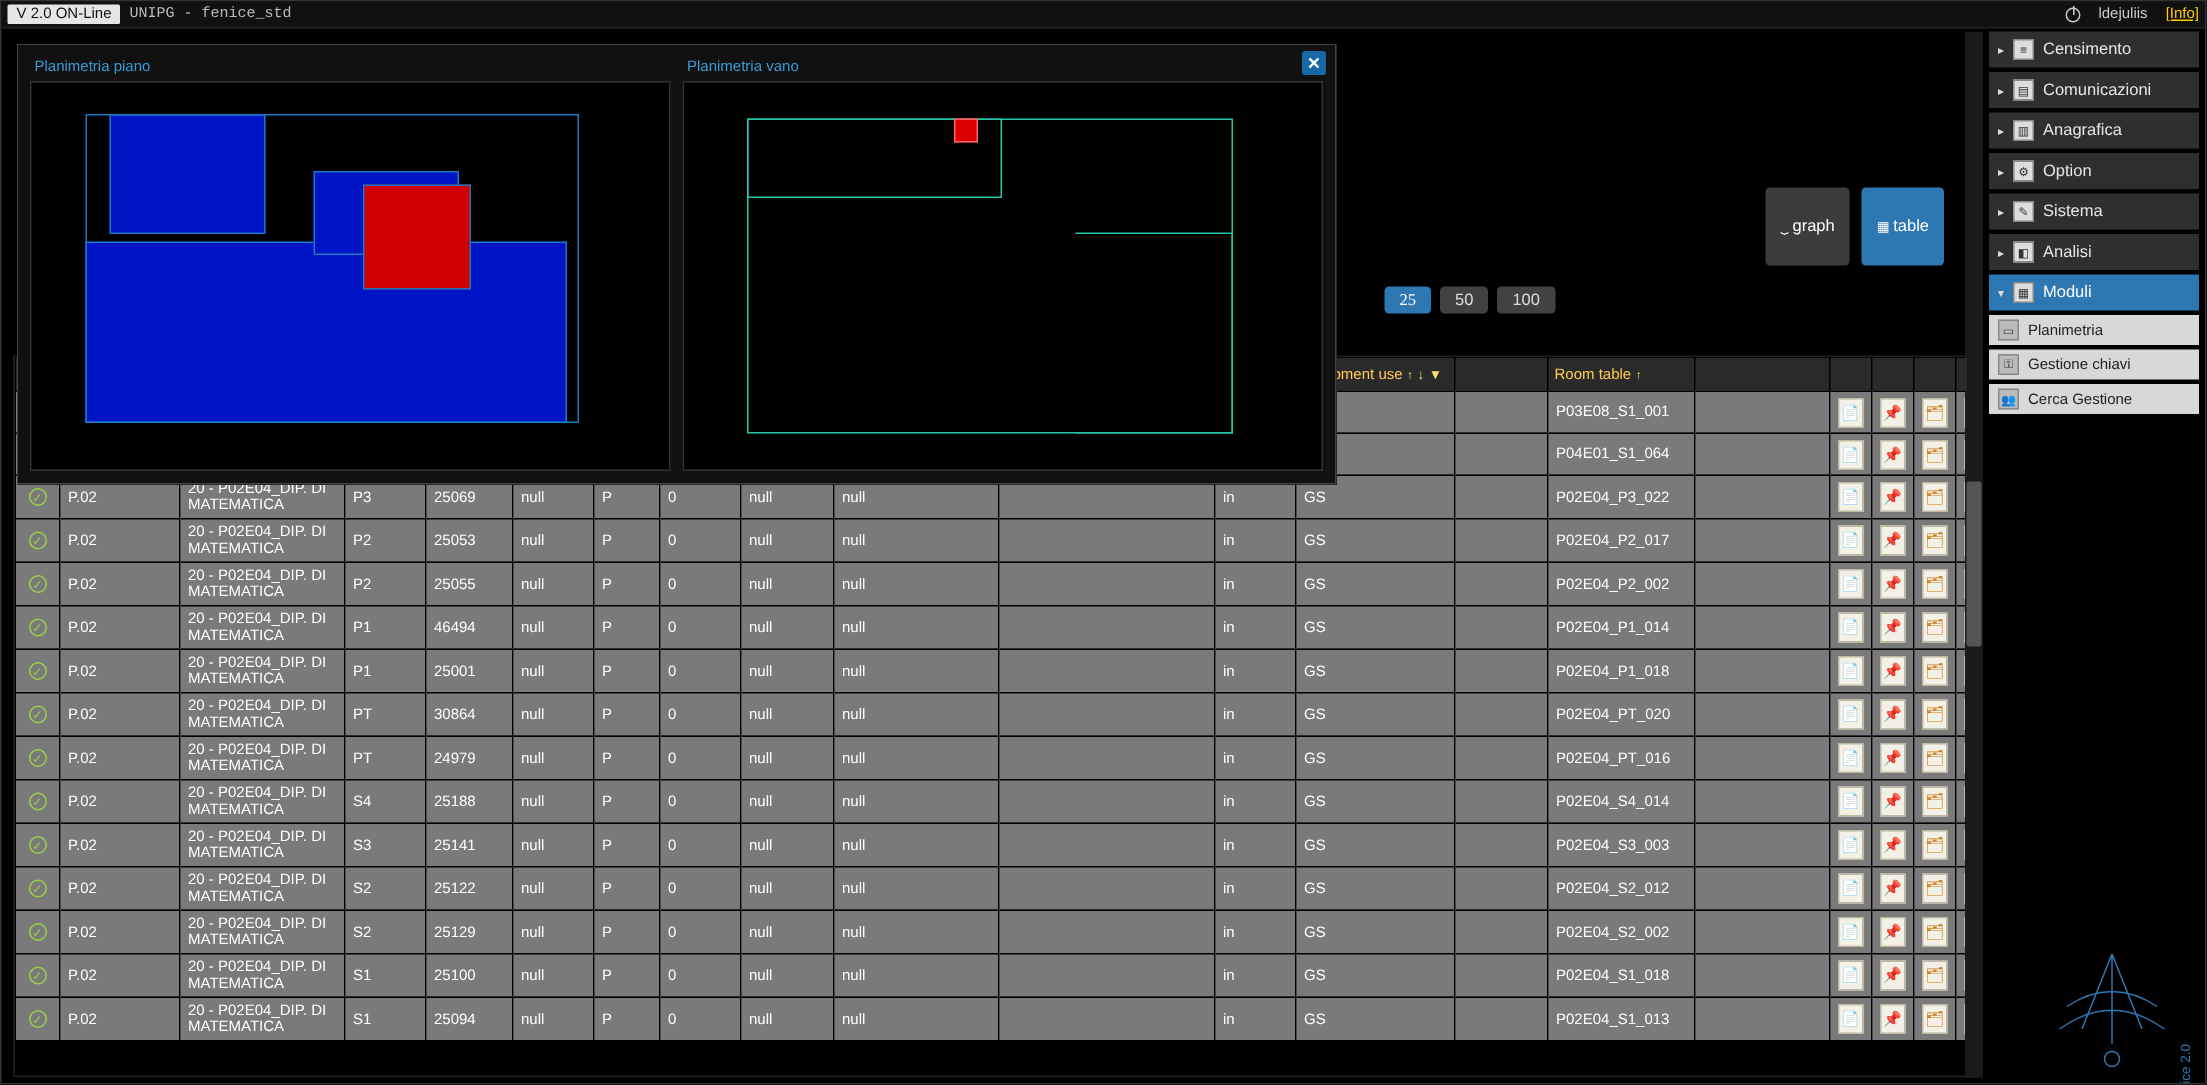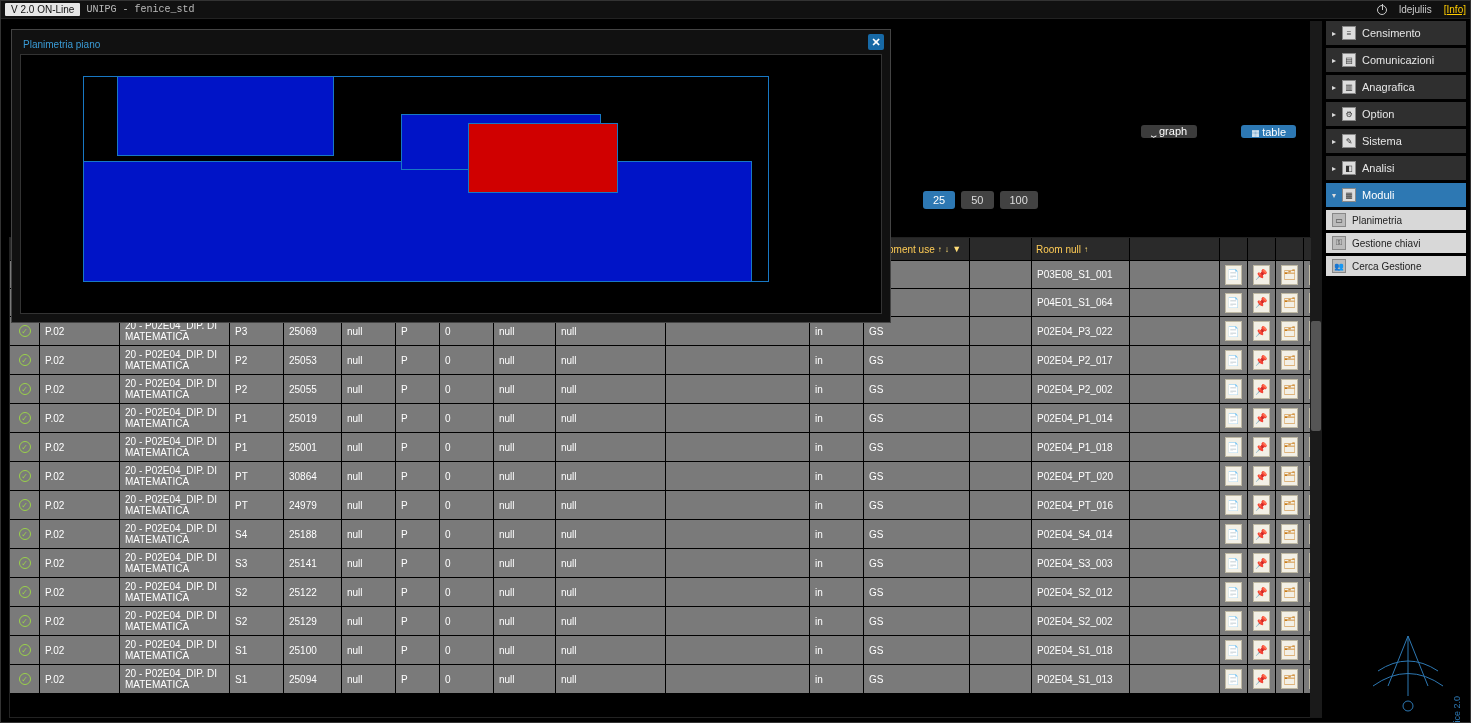--- a/index.html
+++ b/index.html
@@ -102,38 +102,37 @@
 
   
   .view-toggle {
     position: absolute;
     top: 104px; right: 24px;
     display:flex; gap:8px;
   }
   .btn {
     background: #3c3c3c; color:#fff;
     border: none; border-radius: 3px;
-    padding: 0 10px; font-size: 11px;
+    padding: 20px 10px; font-size: 11px;
     cursor: pointer;
-    margin-left: 36px;
   }
   .btn.primary { background: #2d78b3; }
 
   
   .page-sizes {
     position: absolute;
     top: 170px; left: 918px;
     display:flex; gap:6px;
   }
   .pill {
     background: #424242; color:#ddd;
     border-radius: 3px; padding: 3px 10px;
     font-size: 11px; cursor:pointer;
   }
-  .pill.active { background: #2d78b3; color:#fff; }
+  .pill.active { background: #2d78b3; color:#fff;font-family:Liberation Serif, serif; }
 
   
   .grid {
     position: absolute;
     top: 216px; left: 4px; right: 8px; bottom: 0;
     overflow: auto;
     border: 1px solid #222;
   }
   .gridhead, .row {
     display: grid;
@@ -278,20 +277,29 @@
     <div class="modal-panels">
       <div class="modal-panel">
         <span class="plabel">Planimetria piano</span>
         <div class="plan-floor">
 
           <div class="plan-outline plan-fill-blue" style="left:10%; top:4%; width:26%; height:34%;"></div>
           <div class="plan-outline plan-fill-blue" style="left:6%; top:40%; width:80%; height:52%;"></div>
           <div class="plan-outline plan-fill-blue" style="left:44%; top:20%; width:24%; height:24%;"></div>
           <div class="plan-outline plan-fill-red" style="left:52%; top:24%; width:18%; height:30%;"></div>
           <div class="plan-outline" style="left:6%; top:4%; width:82%; height:88%; background:transparent;"></div>
+        </div>
+      </div>
+      <div class="modal-panel">
+        <span class="plabel">Planimetria vano</span>
+        <div class="plan-room">
+          <div class="room-outline" style="left:8%; top:6%; width:80%; height:88%;"></div>
+          <div class="room-outline" style="left:8%; top:6%; width:42%; height:22%;"></div>
+          <div class="room-outline" style="left:62%; top:38%; width:26%; height:56%; border-left:none;"></div>
+          <div style="position:absolute; left:42%; top:6%; width:16px; height:16px; background:#d00; border:1px solid #f66;"></div>
         </div>
       </div>
     </div>
   </div>
 
   <div class="view-toggle">
     <button class="btn"><span style="font-size:9px">⏟ </span><span>graph</span></button>
     <button class="btn primary"><span style="font-size:9px">▦ </span><span>table</span></button>
   </div>
 
@@ -319,21 +327,21 @@
           <span class="ffilter">▼</span>
         </div>
       <div class="cell">
           <span>Equipment use</span> 
           <span class="fsort">↑</span> 
           <span class="ffilter">↓</span> 
           <span class="ffilter">▼</span>
         </div>
       <div class="cell"></div>
       <div class="cell">
-          <span>Room null</span> 
+          <span>Room table</span> 
           <span class="fsort">↑</span>
         </div>
       <div class="cell"></div>
       <div class="cell tool"></div>
         <div class="cell tool"></div>
         <div class="cell tool"></div>
         <div class="cell tool"></div>
     </div>
     <div id="rows">
         <div class="row">
@@ -496,21 +504,21 @@
             <span class="iconbtn note">🗒</span>
           </div>
         </div>
         <div class="row">
           <div class="cell first">
             <span class="okcircle"></span>
           </div>
           <div class="cell">P.02</div>
           <div class="cell">20 - P02E04_DIP. DI MATEMATICA</div>
           <div class="cell">P1</div>
-          <div class="cell">25019</div>
+          <div class="cell">46494</div>
           <div class="cell">null</div>
           <div class="cell">P</div>
           <div class="cell">0</div>
           <div class="cell">null</div>
           <div class="cell">null</div>
           <div class="cell"></div>
           <div class="cell">in</div>
           <div class="cell">GS</div>
           <div class="cell"></div>
           <div class="cell">P02E04_P1_014</div>

